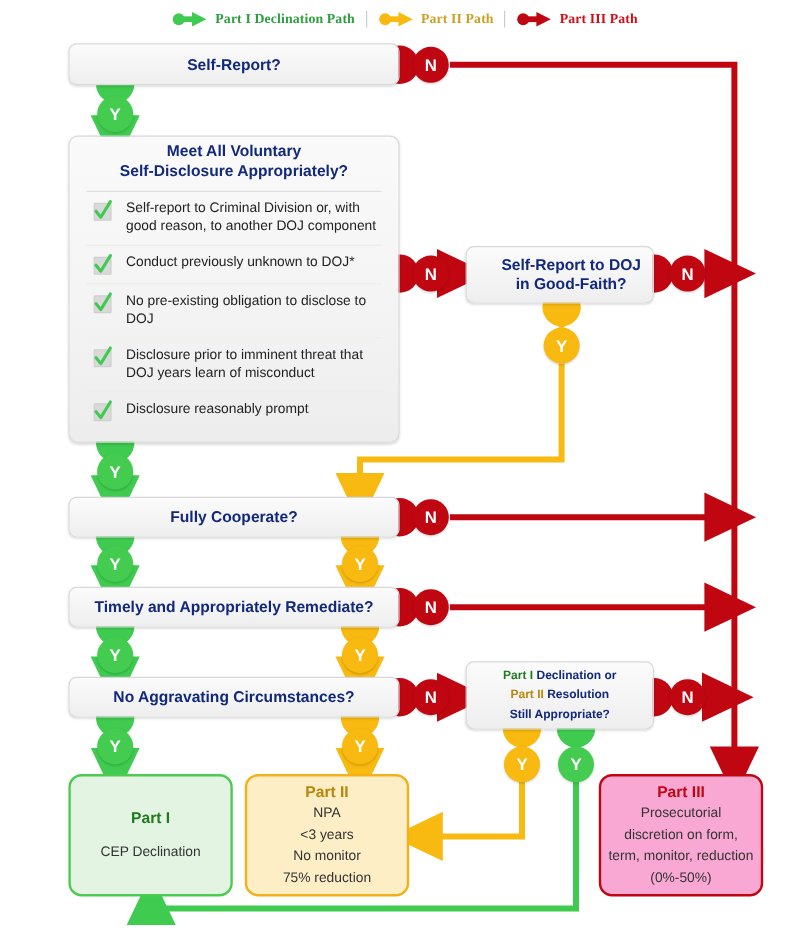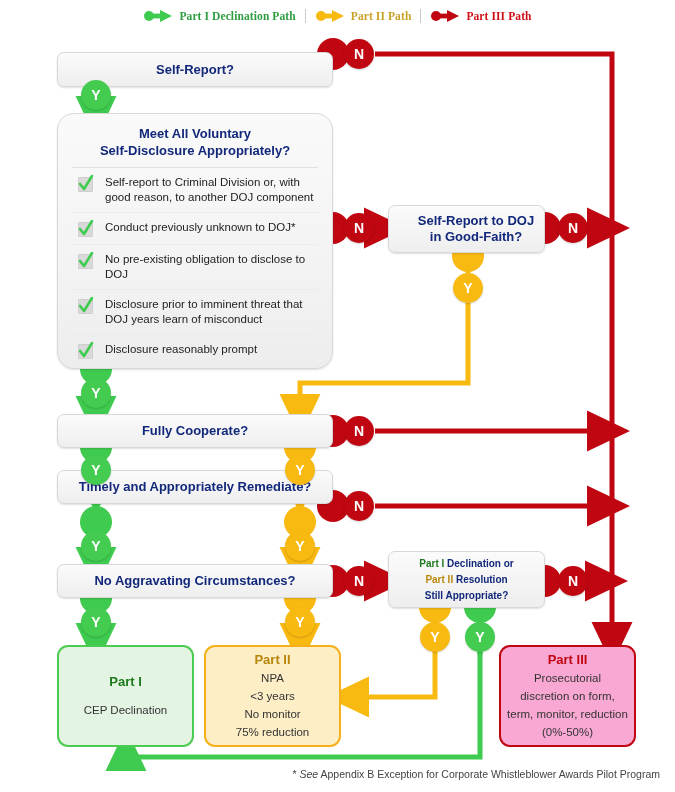--- a/index.html
+++ b/index.html
@@ -81,25 +81,25 @@
   }
 
   
   #checklist {
     position: absolute;
     left: 57px;
     top: 113px;
     width: 276px;
     height: 256px;
     box-sizing: border-box;
-    border-radius: 17px;
+    border-radius: 8px;
     background: linear-gradient(to bottom, #fafafa 0%, #f3f3f3 60%, #ededed 100%);
     border: 1px solid #d8d8d8;
     box-shadow: 0 1px 2px rgba(0,0,0,0.13);
-    padding: 11px 14px 6px 14px;
+    padding: 3px 14px 6px 14px;
   }
   #checklist-title {
     text-align: center;
     color: #12287a;
     font-weight: bold;
     font-size: 13px;
     line-height: 17px;
     padding-bottom: 8px;
     border-bottom: 1px solid #e0e0e0;
   }
@@ -332,21 +332,21 @@
       <line x1="375" y1="506" x2="608" y2="506" stroke="#c00711" stroke-width="5" marker-end="url(#ah-red)"></line>
 
       <line x1="333" y1="581" x2="343" y2="581" stroke="#c00711" stroke-width="5" marker-start="url(#dot-red)"></line>
       <line x1="375" y1="581" x2="385" y2="581" stroke="#c00711" stroke-width="5" marker-end="url(#ah-red)"></line>
 
       <line x1="545" y1="581" x2="557" y2="581" stroke="#c00711" stroke-width="5" marker-start="url(#dot-red)"></line>
       <line x1="589" y1="581" x2="606" y2="581" stroke="#c00711" stroke-width="5" marker-end="url(#ah-red)"></line>
     </g>
   </svg>
 
-  <div class="node" id="n-self-report" style="left:57px; top:36px; width:276px; height:35px;margin-top:16px;">
+  <div class="node" id="n-self-report" style="left:57px; top:36px; width:276px; height:35px;">
     <span class="q-text">Self-Report?</span>
   </div>
 
   <div id="checklist">
     <div id="checklist-title">
       <div>Meet All Voluntary</div>
       <div>Self-Disclosure Appropriately?</div>
     </div>
     <div class="check-row">
       <span class="checkbox">
@@ -392,21 +392,21 @@
 
   <div class="node" id="n-good-faith" style="left:388px; top:205px; width:157px; height:48px; flex-direction:column;padding-left:19px;">
     <span class="q-text">Self-Report to DOJ</span>
     <span class="q-text">in Good-Faith?</span>
   </div>
 
   <div class="node" id="n-cooperate" style="left:57px; top:414px; width:276px; height:34px;">
     <span class="q-text">Fully Cooperate?</span>
   </div>
 
-  <div class="node" id="n-remediate" style="left:57px; top:470px; width:276px; height:34px;">
+  <div class="node" id="n-remediate" style="left:57px; top:489px; width:276px; height:34px;">
     <span class="q-text">Timely and Appropriately Remediate?</span>
   </div>
 
   <div class="node" id="n-aggravating" style="left:57px; top:564px; width:276px; height:34px;">
     <span class="q-text">No Aggravating Circumstances?</span>
   </div>
 
   <div class="node" id="still-approp">
     <div class="line">
       <span class="c-green">Part I</span><span class="c-navy"> Declination or</span>
@@ -453,17 +453,14 @@
   <div class="badge badge-y" style="left:465px; top:622px;">Y</div>
 
   <div class="badge badge-n" style="left:344px; top:39px;">N</div>
   <div class="badge badge-n" style="left:344px; top:213px;">N</div>
   <div class="badge badge-n" style="left:558px; top:213px;">N</div>
   <div class="badge badge-n" style="left:344px; top:416px;">N</div>
   <div class="badge badge-n" style="left:344px; top:491px;">N</div>
   <div class="badge badge-n" style="left:344px; top:566px;">N</div>
   <div class="badge badge-n" style="left:558px; top:566px;">N</div>
 
-  <div id="footnote">
-    <span class="nonital">* </span><span>See</span><span class="nonital"> Appendix B Exception for Corporate Whistleblower Awards Pilot Program</span>
-  </div>
 
 </div>
 
 </body></html>

